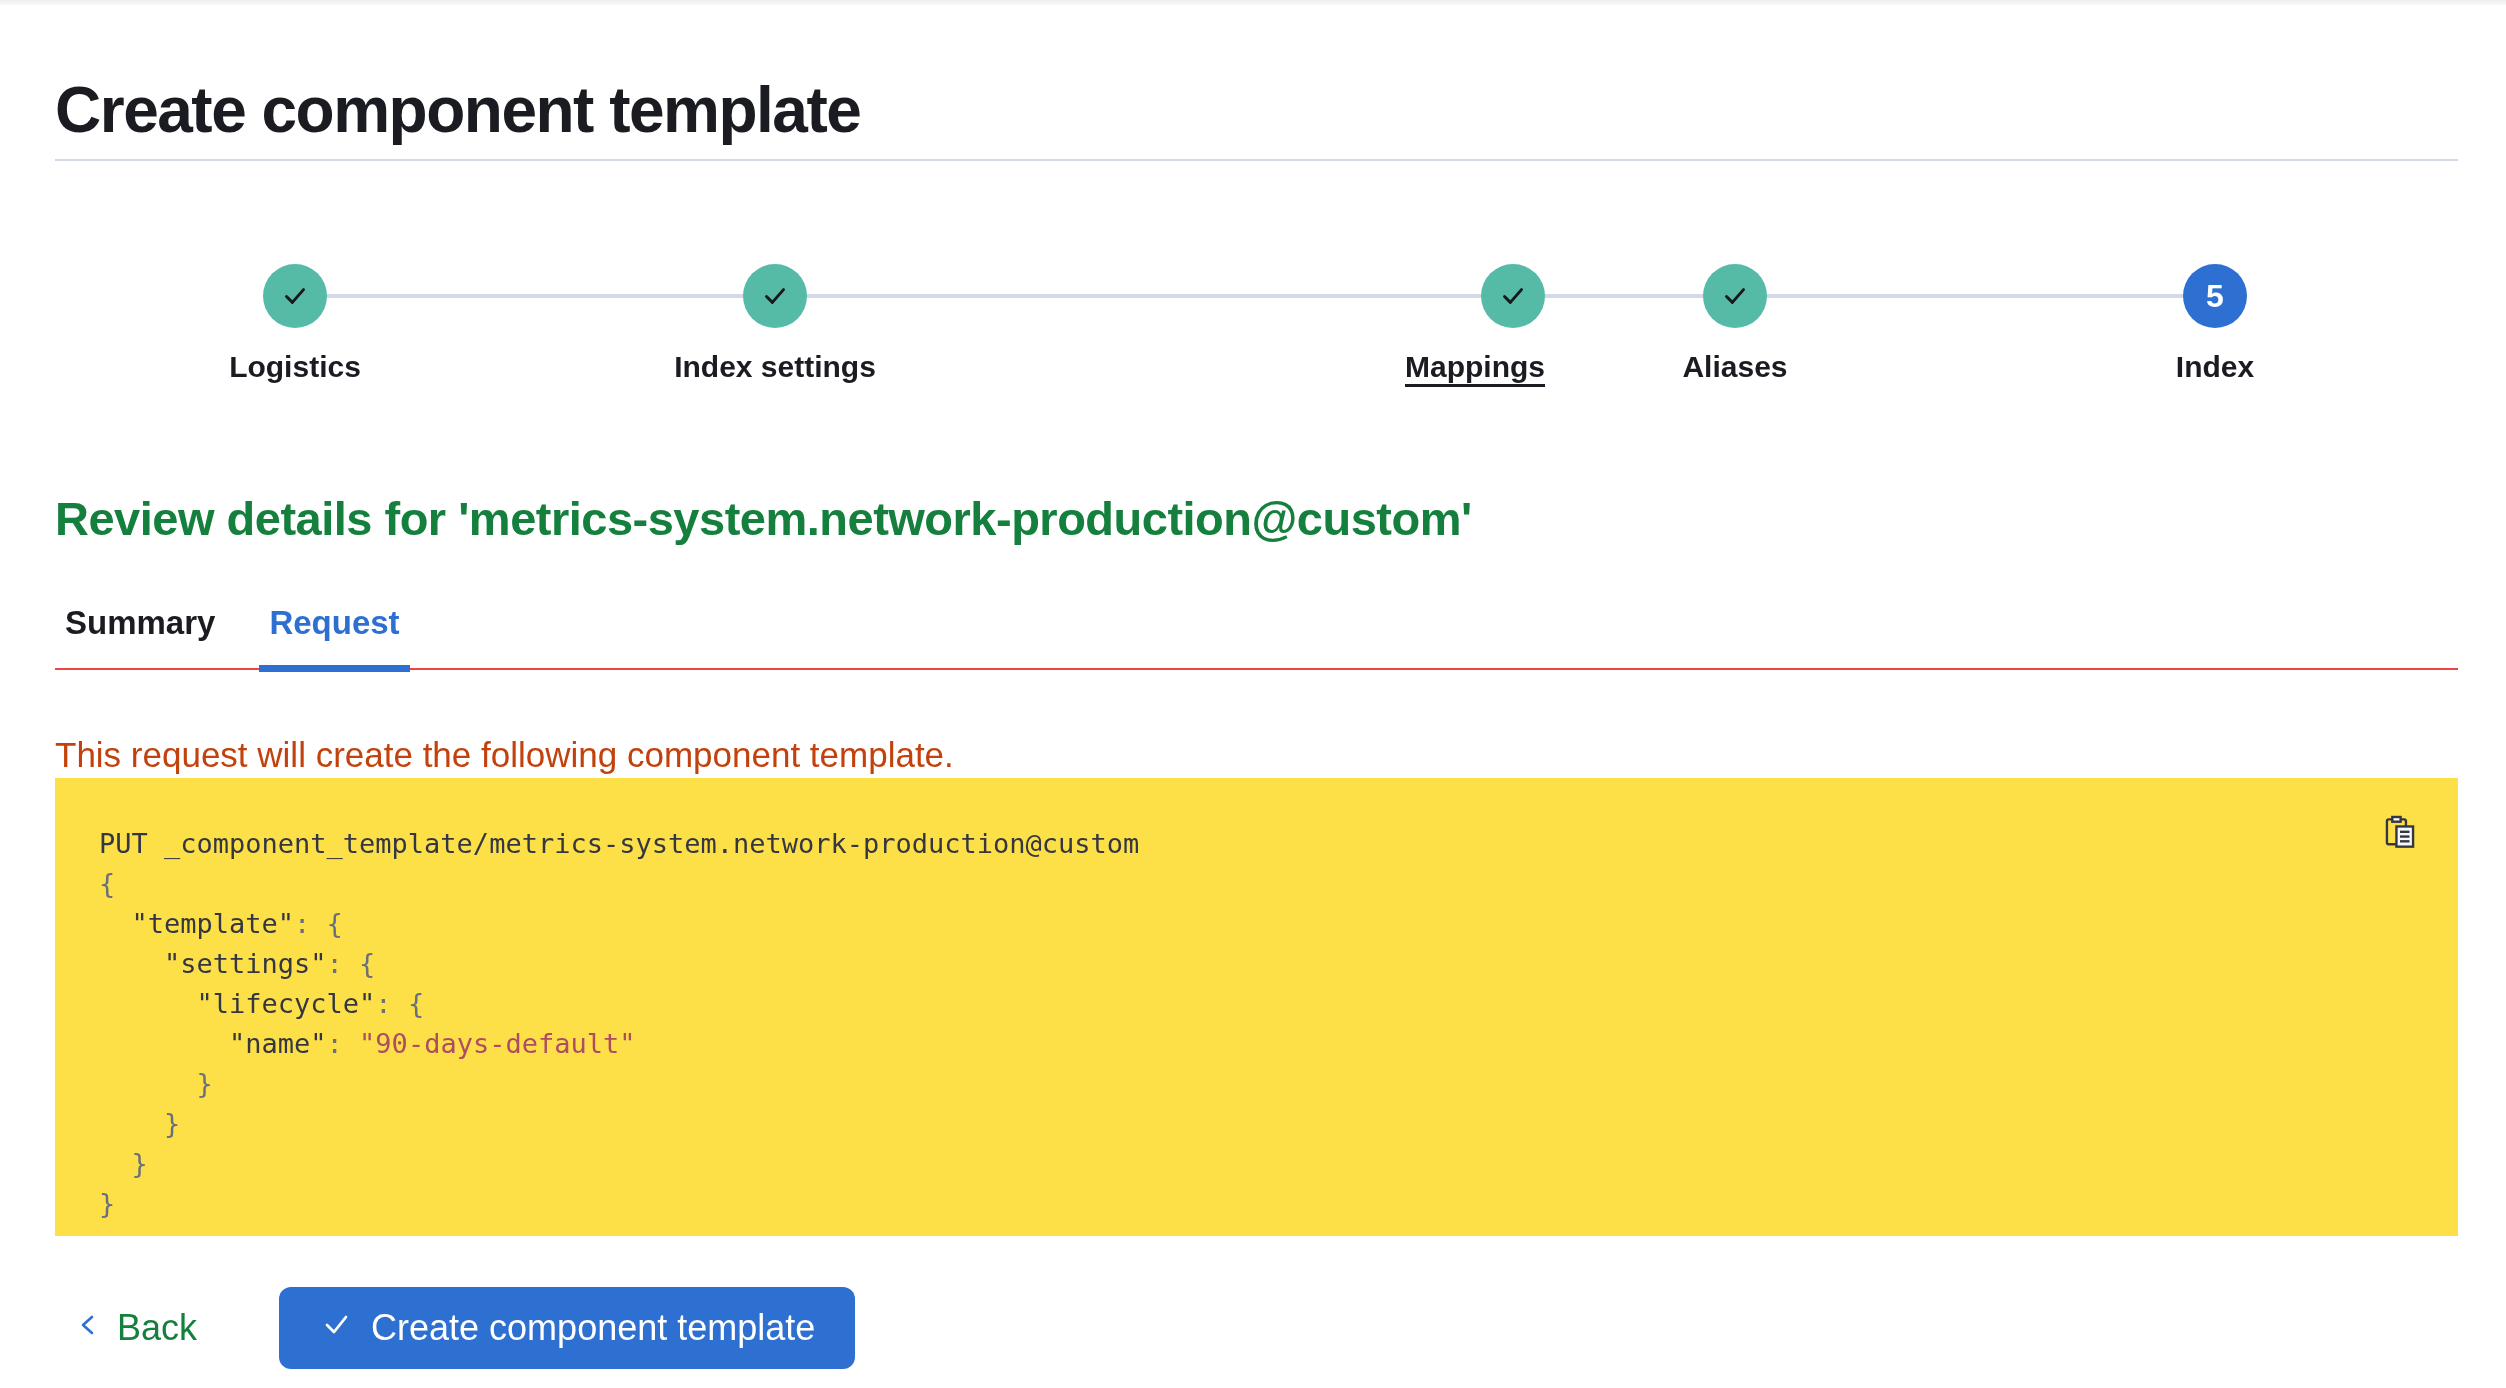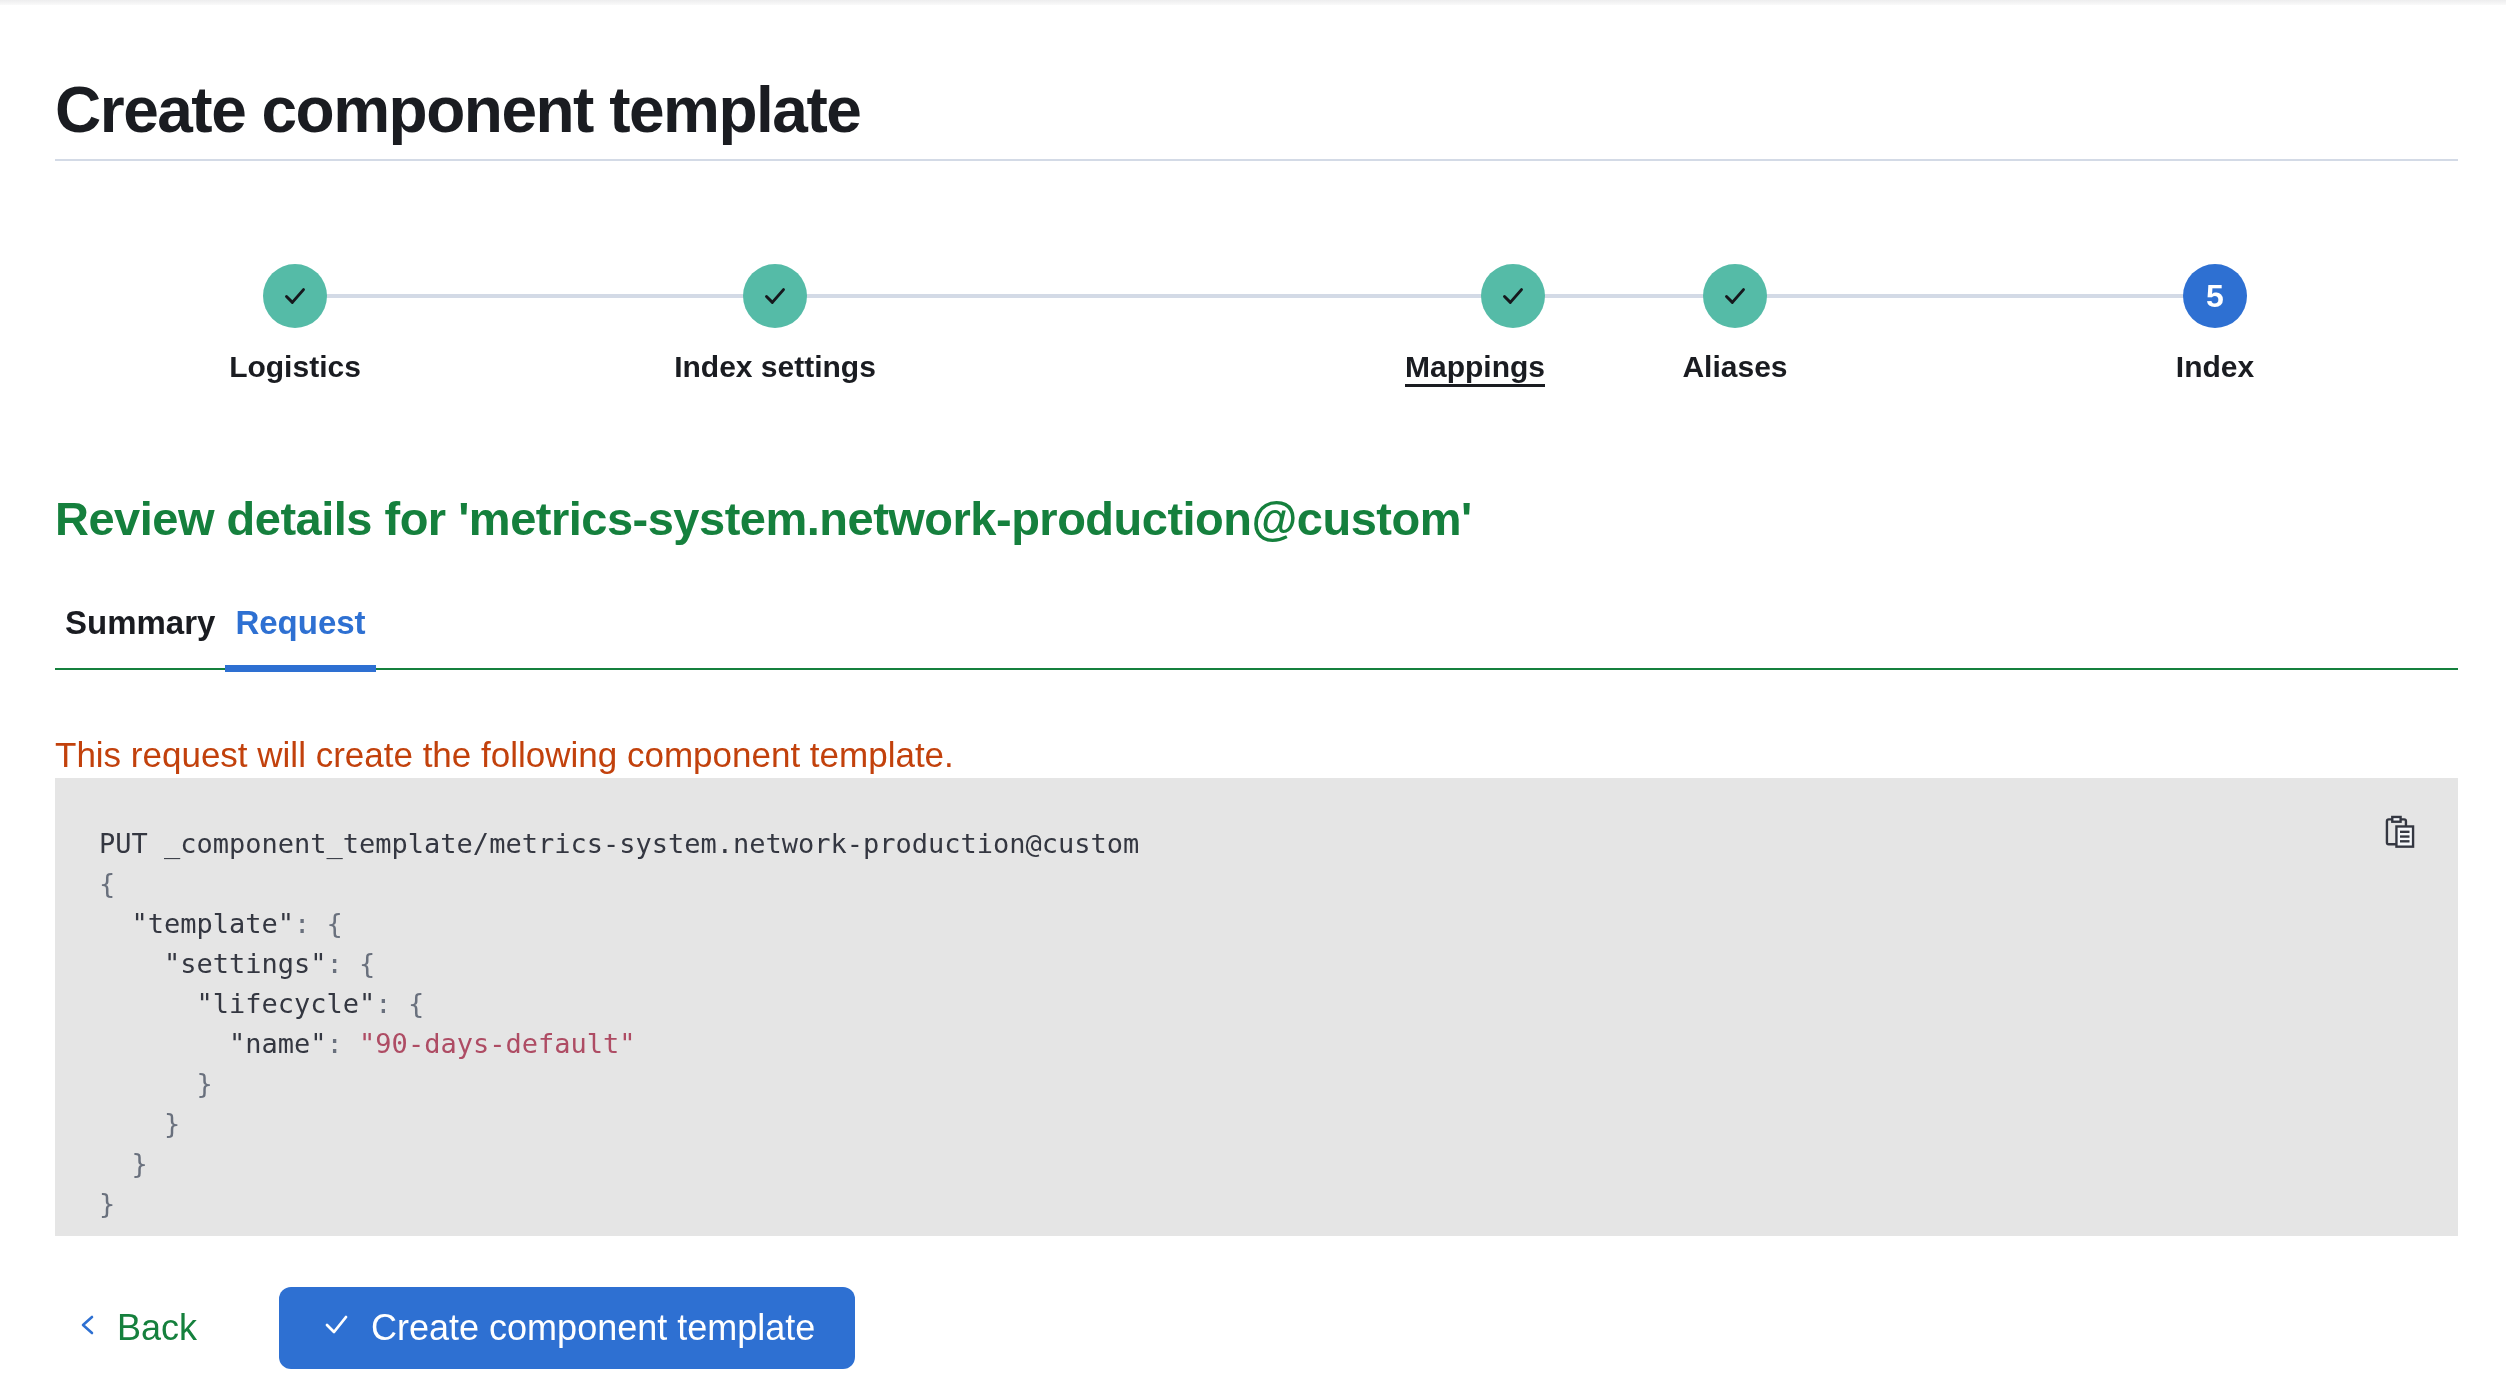--- a/index.html
+++ b/index.html
@@ -21,30 +21,30 @@
   .step-circle{width:64px;height:64px;border-radius:50%;display:flex;align-items:center;
     justify-content:center;position:relative;z-index:2;}
   .step-circle.complete{background:#55bba7;}
   .step-circle.current{background:#2e70d2;color:#ffffff;font-size:32px;font-weight:700;}
   .step-label{margin-top:22px;font-size:30px;font-weight:700;color:#1a1c21;}
   .step-label.underlined{text-decoration:underline;text-decoration-thickness:3px;text-underline-offset:7px;}
   
   .review-heading{position:absolute;left:55px;top:452px;font-size:47px;font-weight:700;
     letter-spacing:-0.5px;color:#15803d;}
   
-  .tabs-row{position:absolute;left:55px;top:600px;width:2403px;display:flex;
-    border-bottom:2px solid #15803d;}
+  .tabs-row{position:absolute;left:55px;top:600px;width:2403px;display:flex;gap:34px;
+    border-bottom:2px solid #ef4444;}
   .tab{font-size:33px;font-weight:700;color:#1a1c21;padding:4px 10px 26px 10px;
     position:relative;cursor:pointer;background:none;border:none;}
   .tab.selected{color:#2e70d2;}
   .tab.selected::after{content:"";position:absolute;left:0;right:0;bottom:-4px;height:7px;background:#2e70d2;}
   
   .request-description{position:absolute;left:55px;top:700px;font-size:35px;color:#c2410c;}
   
-  .code-block{position:absolute;left:55px;top:778px;width:2403px;height:458px;background:#e5e5e5;
+  .code-block{position:absolute;left:55px;top:778px;width:2403px;height:458px;background:#fde047;
     box-sizing:border-box;padding:46px 44px;}
   .code-lines{font-family:"DejaVu Sans Mono","Liberation Mono",monospace;font-size:27px;
     line-height:40px;color:#343741;}
   .code-line{white-space:pre;}
   .tok-p{color:#343741;}
   .tok-g{color:#69707d;}
   .tok-s{color:#ae4c64;}
   .copy-button{position:absolute;top:34px;right:36px;width:44px;height:44px;background:none;
     border:none;cursor:pointer;display:flex;align-items:center;justify-content:center;}
   

